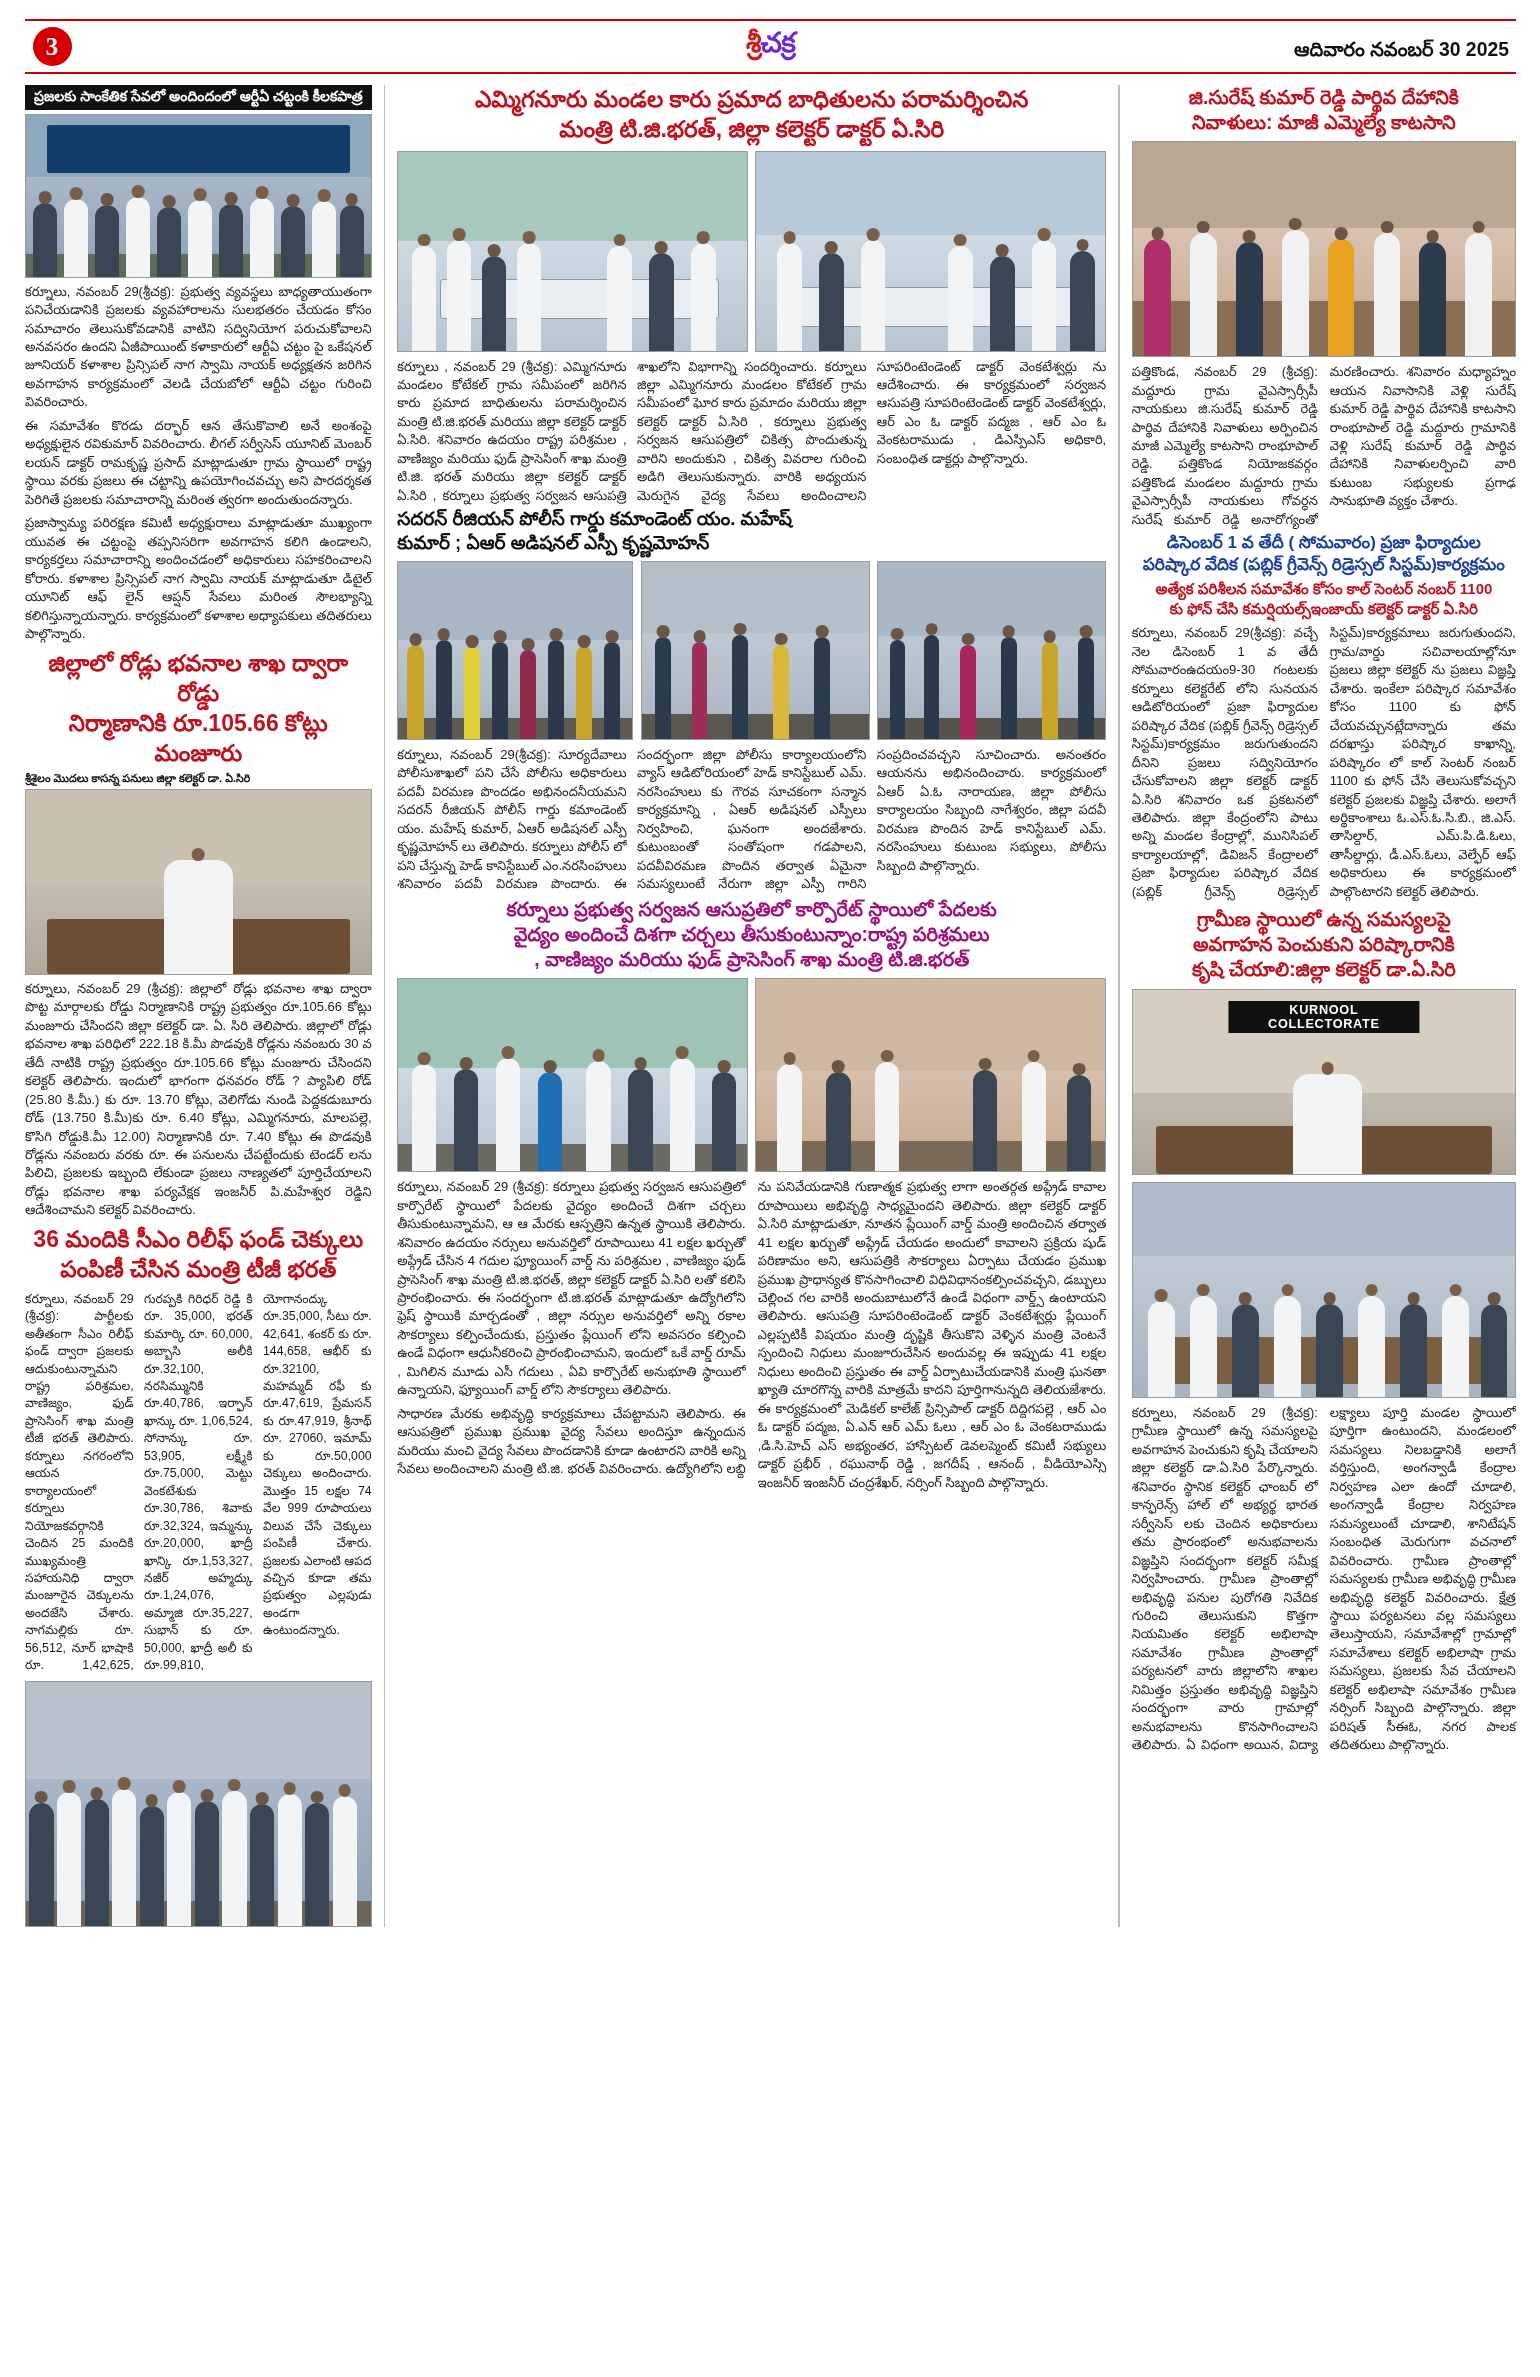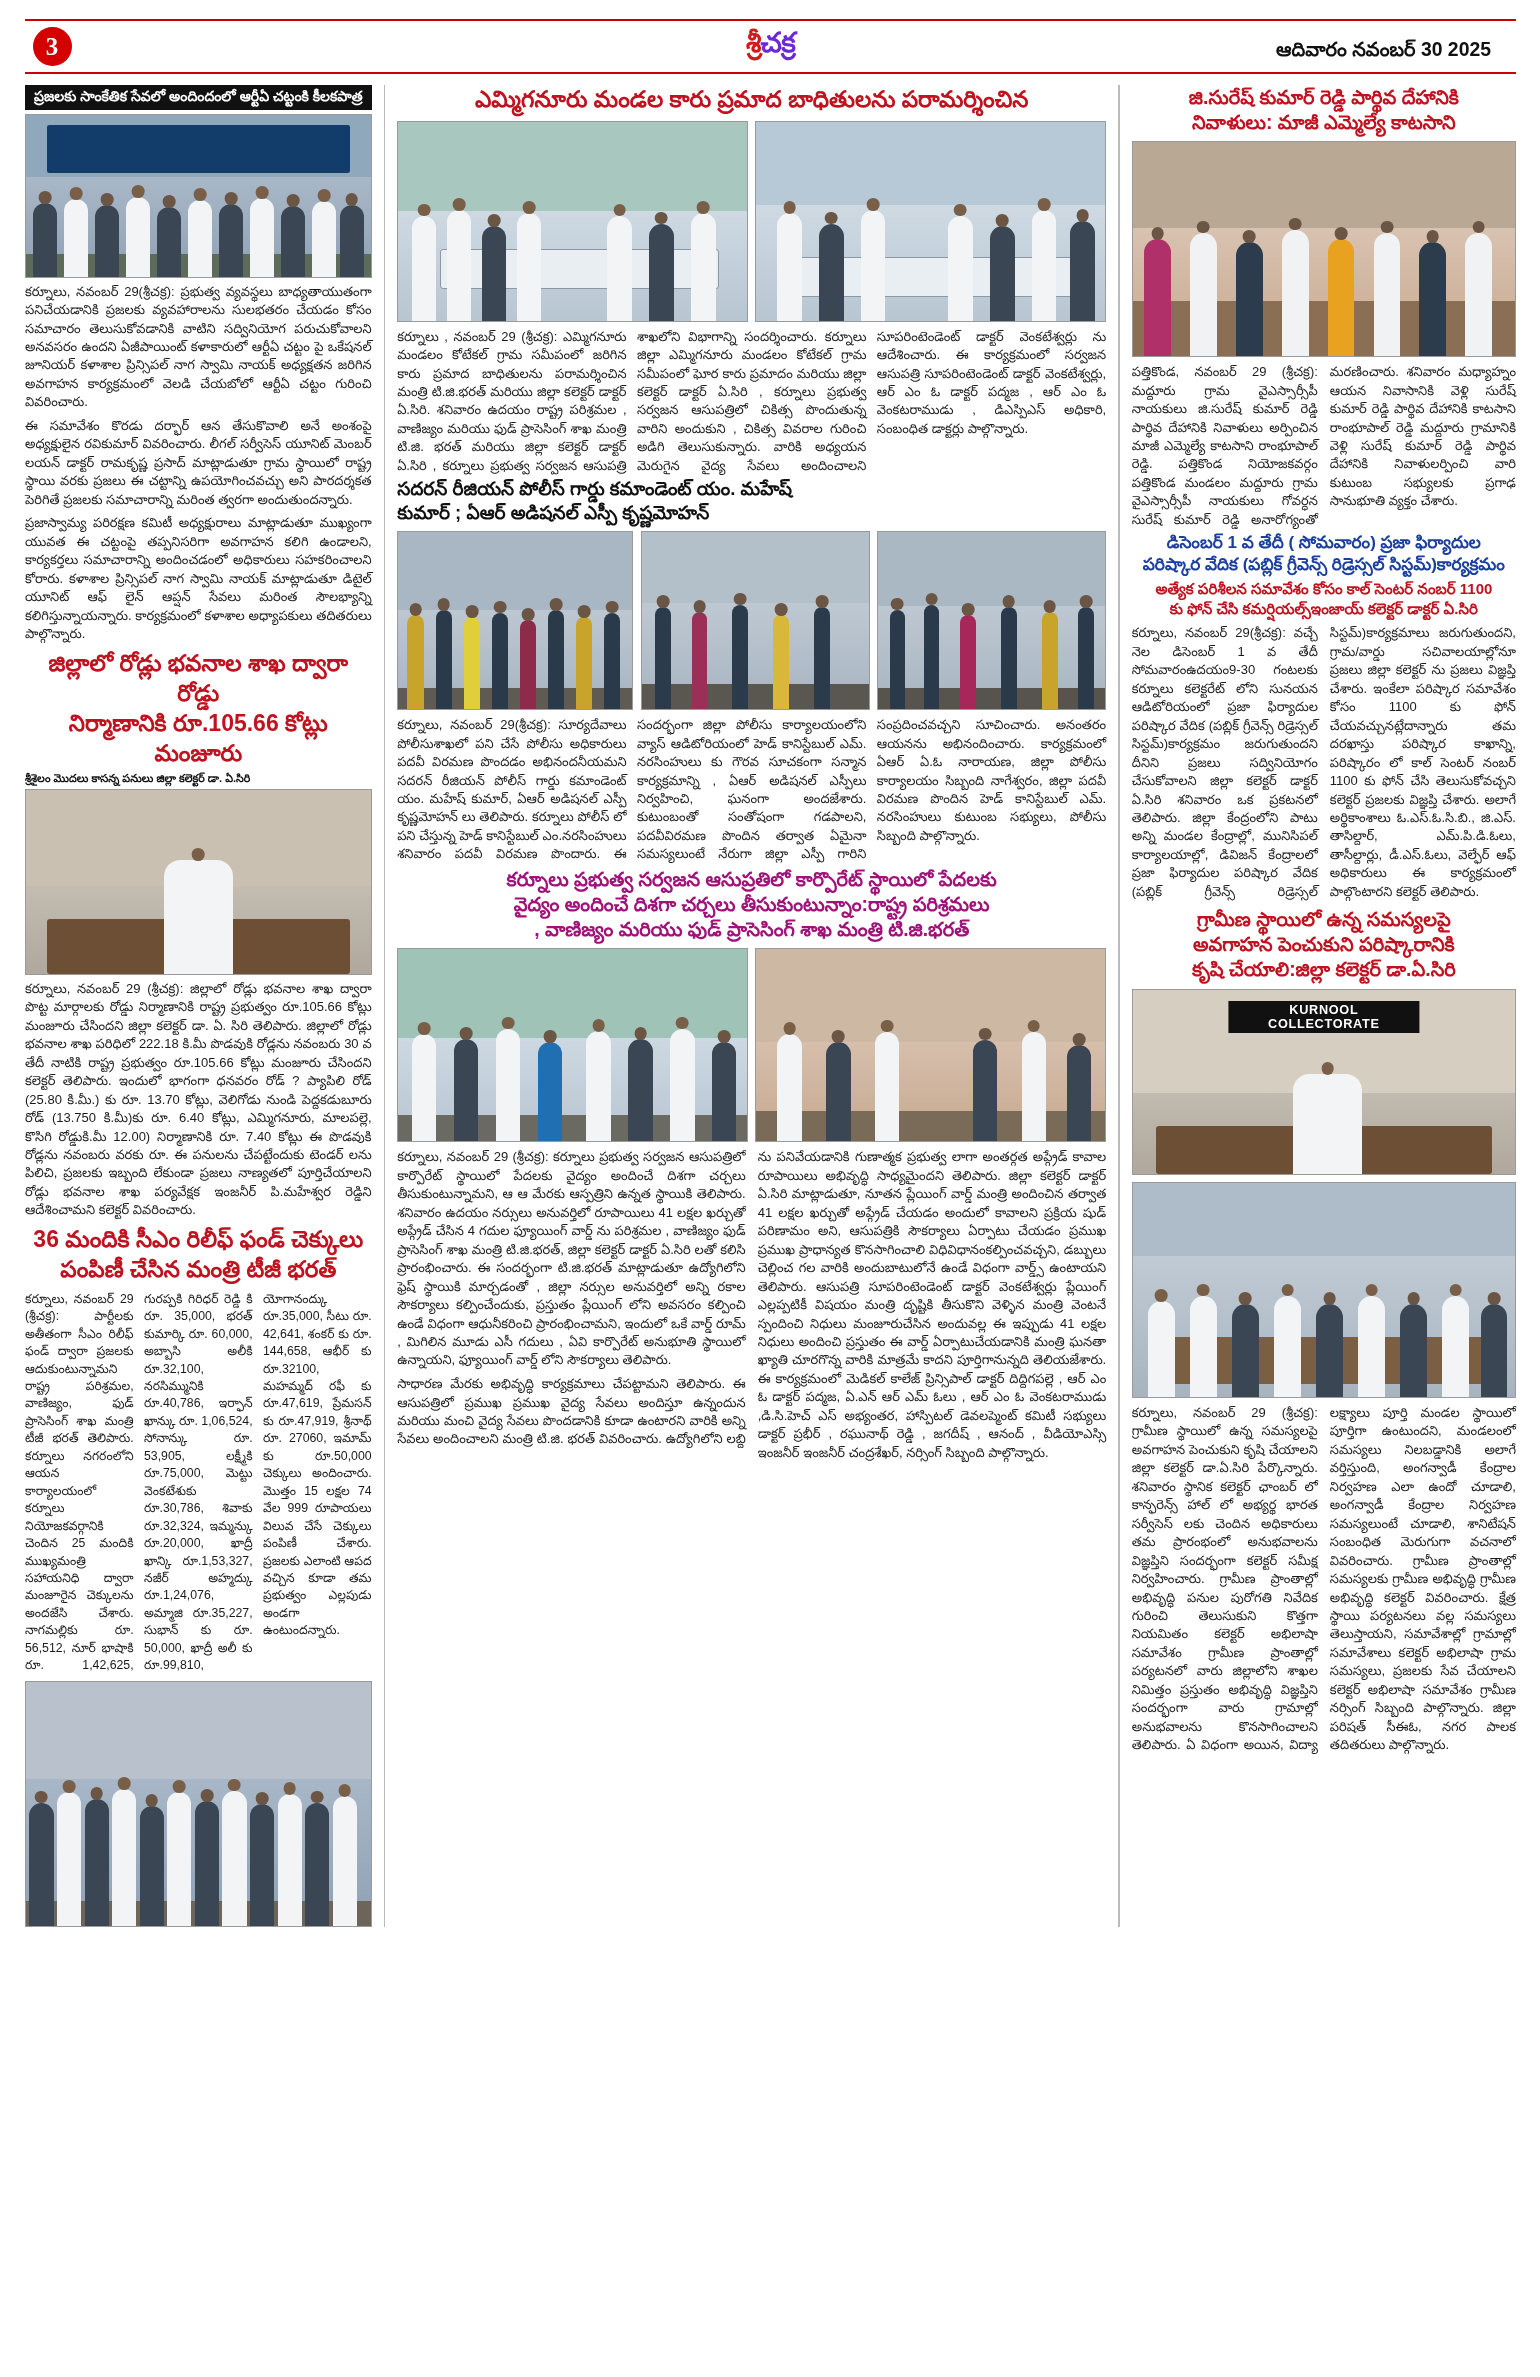--- a/index.html
+++ b/index.html
@@ -46,21 +46,21 @@
   .logo {
     font-size: 28px;
     font-weight: bold;
     color: #d11a1a;
     letter-spacing: -0.7px;
     font-family: "Liberation Serif", serif;
   }
   .logo .blue { color:#6d28d9; }
   .dateline {
     position:absolute;
-    right: 25px;
+    right: 7px;
     top: 16.4px;
     font-size: 19.4px;
     font-weight: bold;
     color: #111;
   }
 
   
   .grid {
     display: flex;
     gap: 12px;
@@ -254,20 +254,21 @@
         </div>
       </div>
 
     </div>
 
     <div class="vrule"></div>
 
     <div class="col c2">
 
       <div class="hl red big">ఎమ్మిగనూరు మండల కారు ప్రమాద బాధితులను పరామర్శించిన</div>
+      <div class="hl red big">మంత్రి టి.జి.భరత్, జిల్లా కలెక్టర్ డాక్టర్ ఏ.సిరి</div>
 
       <div class="figrow" style="margin-top:6px;">
         <div class="photo ph-hosp" style="width:50%;height:201px;">
           <div class="walltop" style="height:45%;background:#a7c7bf"></div>
           <div class="bed"></div>
           <div class="crowd" style="height:66%">
             <div class="person whitecoat" style="left:4%;height:80%"></div>
             <div class="person whitecoat" style="left:14%;height:84%"></div>
             <div class="person" style="left:24%;height:72%"></div>
             <div class="person whitecoat" style="left:34%;height:82%"></div>

